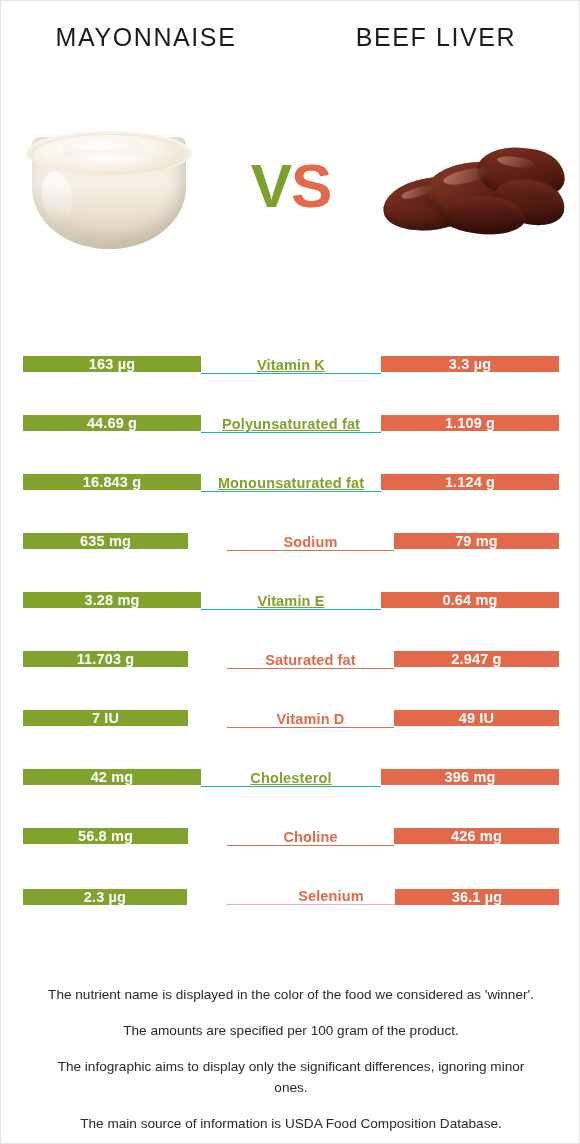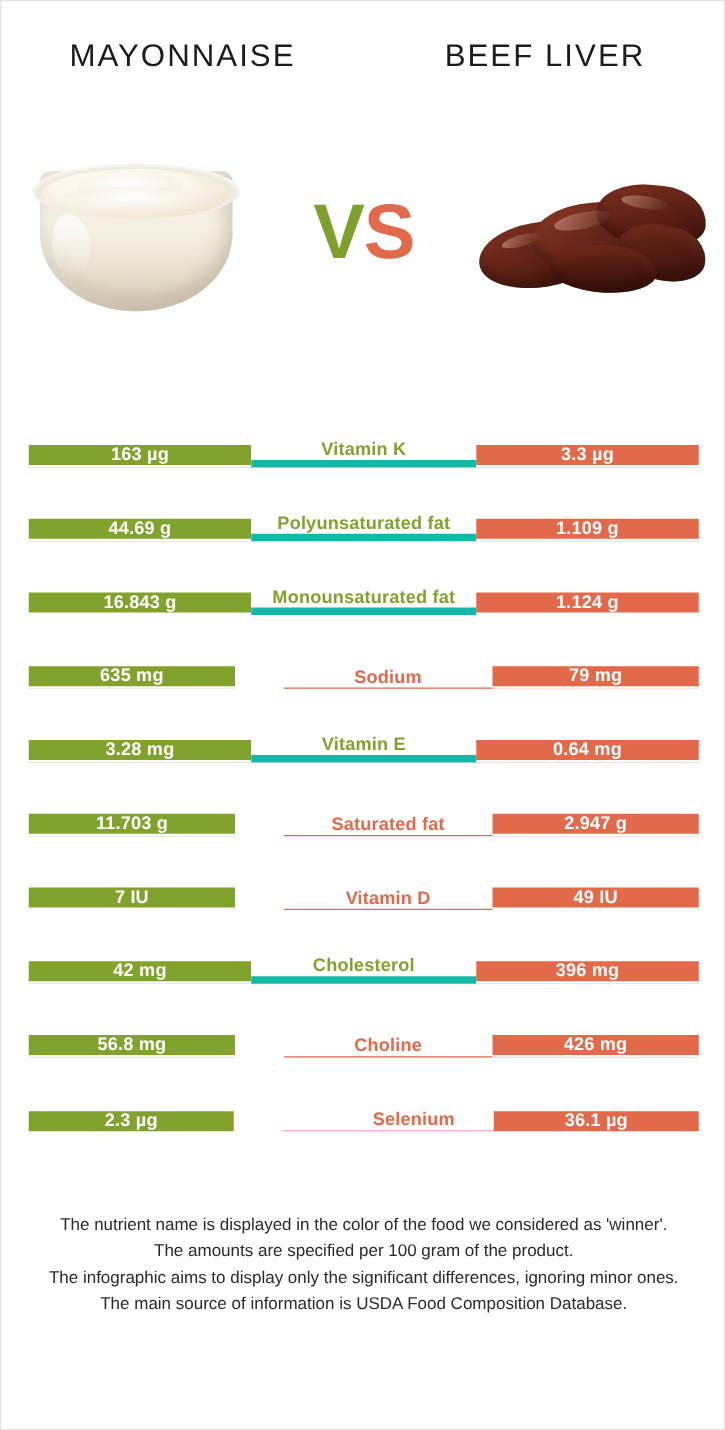--- a/index.html
+++ b/index.html
@@ -26,21 +26,21 @@
     position: absolute;
     top: 22px;
     left: 0;
     width: 580px;
     height: 44px;
     display: flex;
   }
   .title-cell {
     flex: 1 1 50%;
     display: flex;
-    align-items: center;
+    align-items: flex-start;
     justify-content: center;
   }
   .food-title {
     font-size: 25px;
     font-weight: 300;
     letter-spacing: 1.6px;
     color: #1c1c1c;
     text-transform: uppercase;
     font-family: "Liberation Sans", sans-serif;
   }
@@ -231,38 +231,38 @@
   .cell-right {
     width: 178px;
     background: #e2694a;
     color: #ffffff;
     font-weight: 600;
     border-bottom: 2px solid #ffffff;
   }
   .row:last-child .cell-left,
   .row:last-child .cell-right { border-bottom: none; }
 
-  .mid-green { color: #82a22e; border-bottom: 6px solid #14b8a6; }
+  .mid-green { color: #82a22e; border-bottom: 1px solid #14b8a6; text-decoration: underline; }
   .mid-orange { color: #e2694a; border-bottom: 1px solid #e2694a; margin-left: 39px; }
   .row:last-child .cell-mid.mid-green { border-bottom: 1px solid #82a22e; }
   .row:last-child .cell-mid.mid-orange { border-bottom: 1px solid #f9a8d4; padding-left: 41px; }
 
   
   .footer {
     position: absolute;
     top: 968px;
     left: 30px;
     width: 520px;
     text-align: center;
     font-size: 13.6px;
     line-height: 21px;
     color: #2a2a2a;
     font-family: "Liberation Sans", sans-serif;
   }
-  .footer p { margin: 0; }
+  .footer p { margin: 15px; }
 </style>
 </head>
 <body>
 
 <div id="page">
 
   <div class="header-titles">
     <div class="title-cell">
       <span class="food-title">Mayonnaise</span>
     </div>

